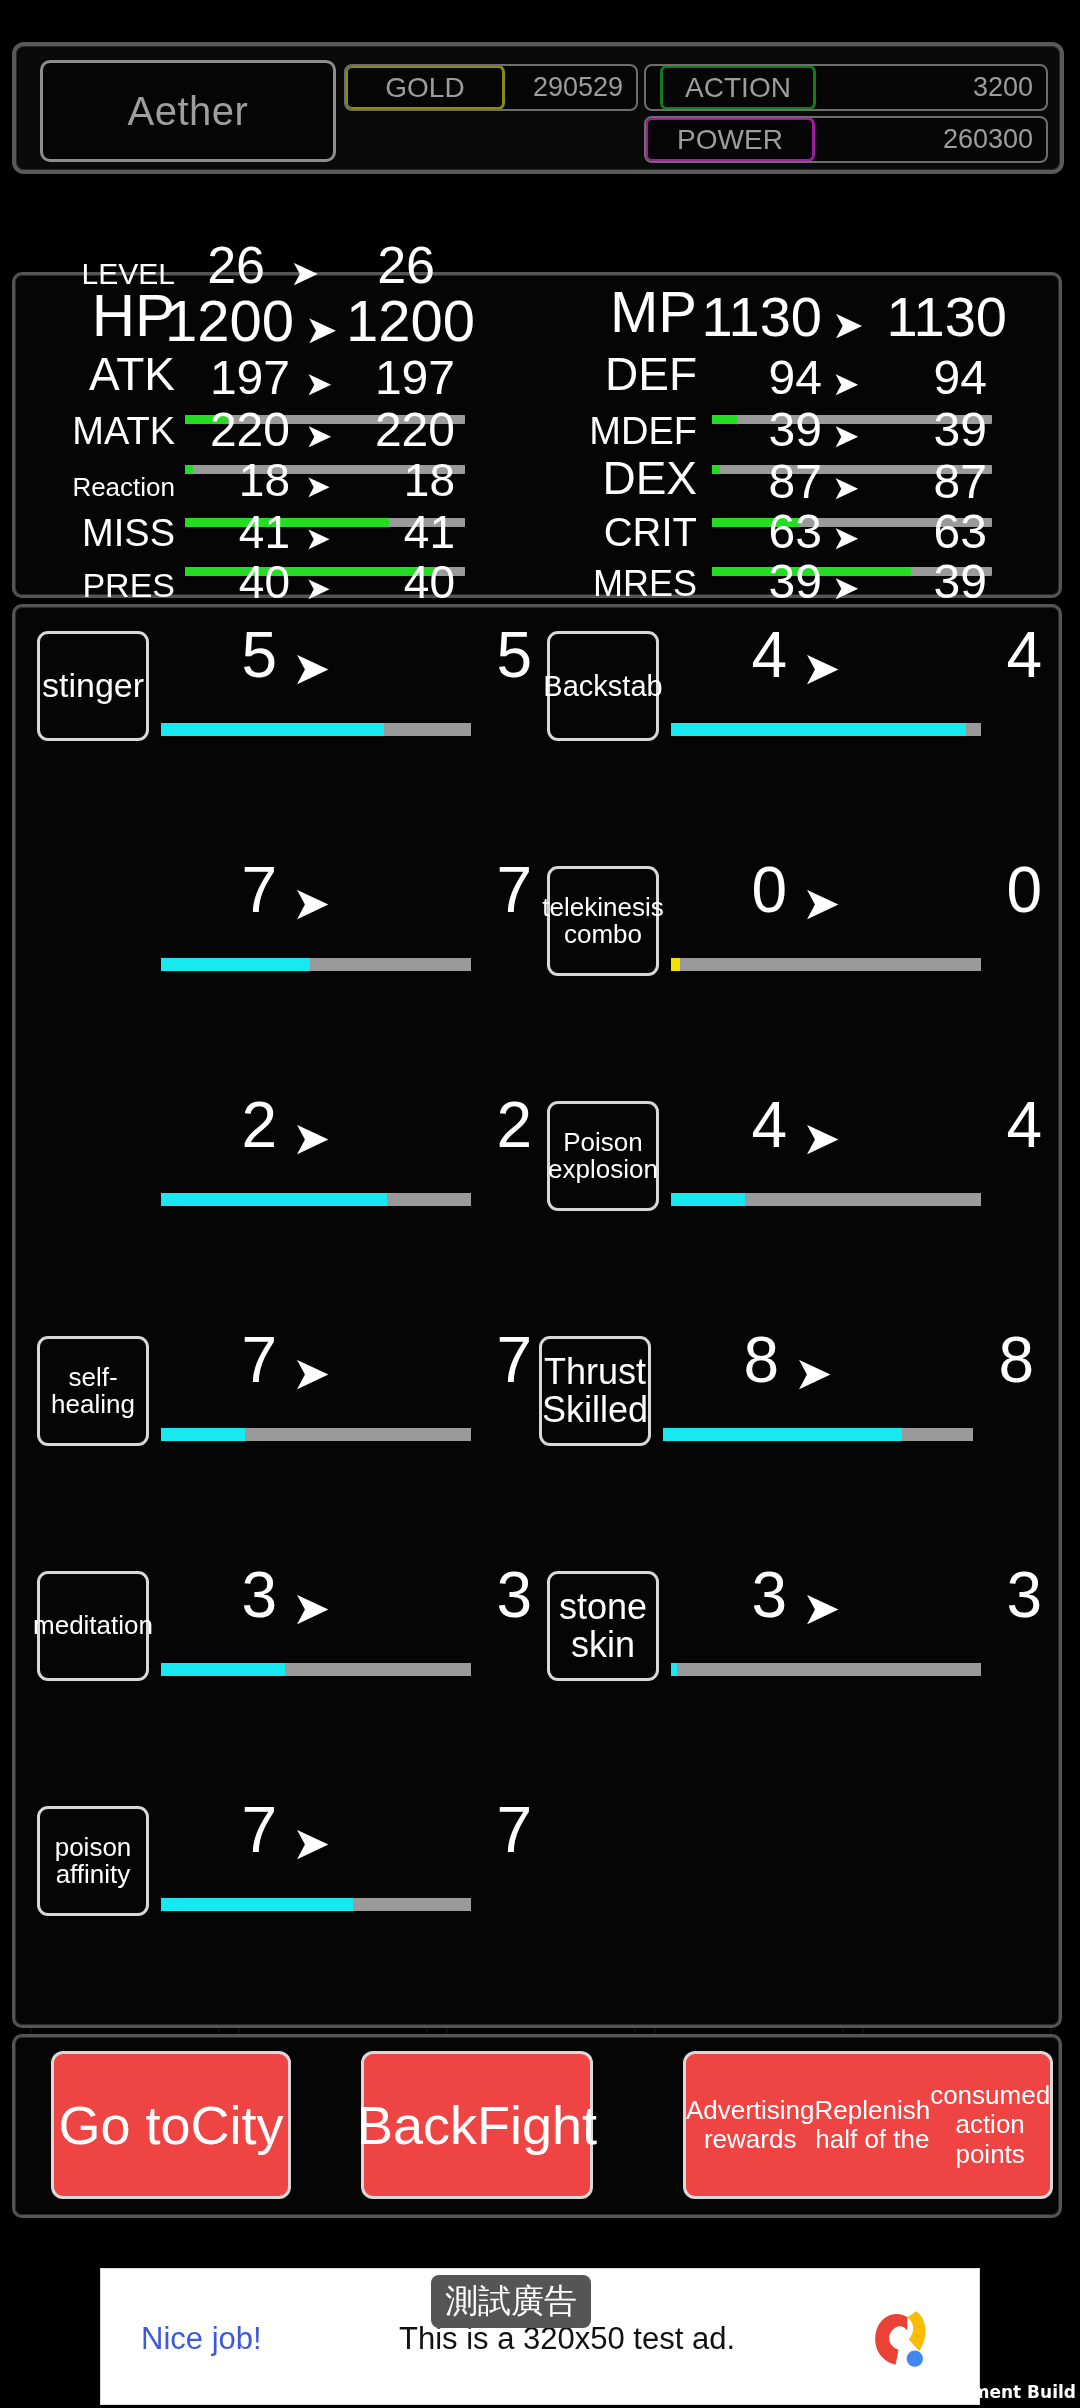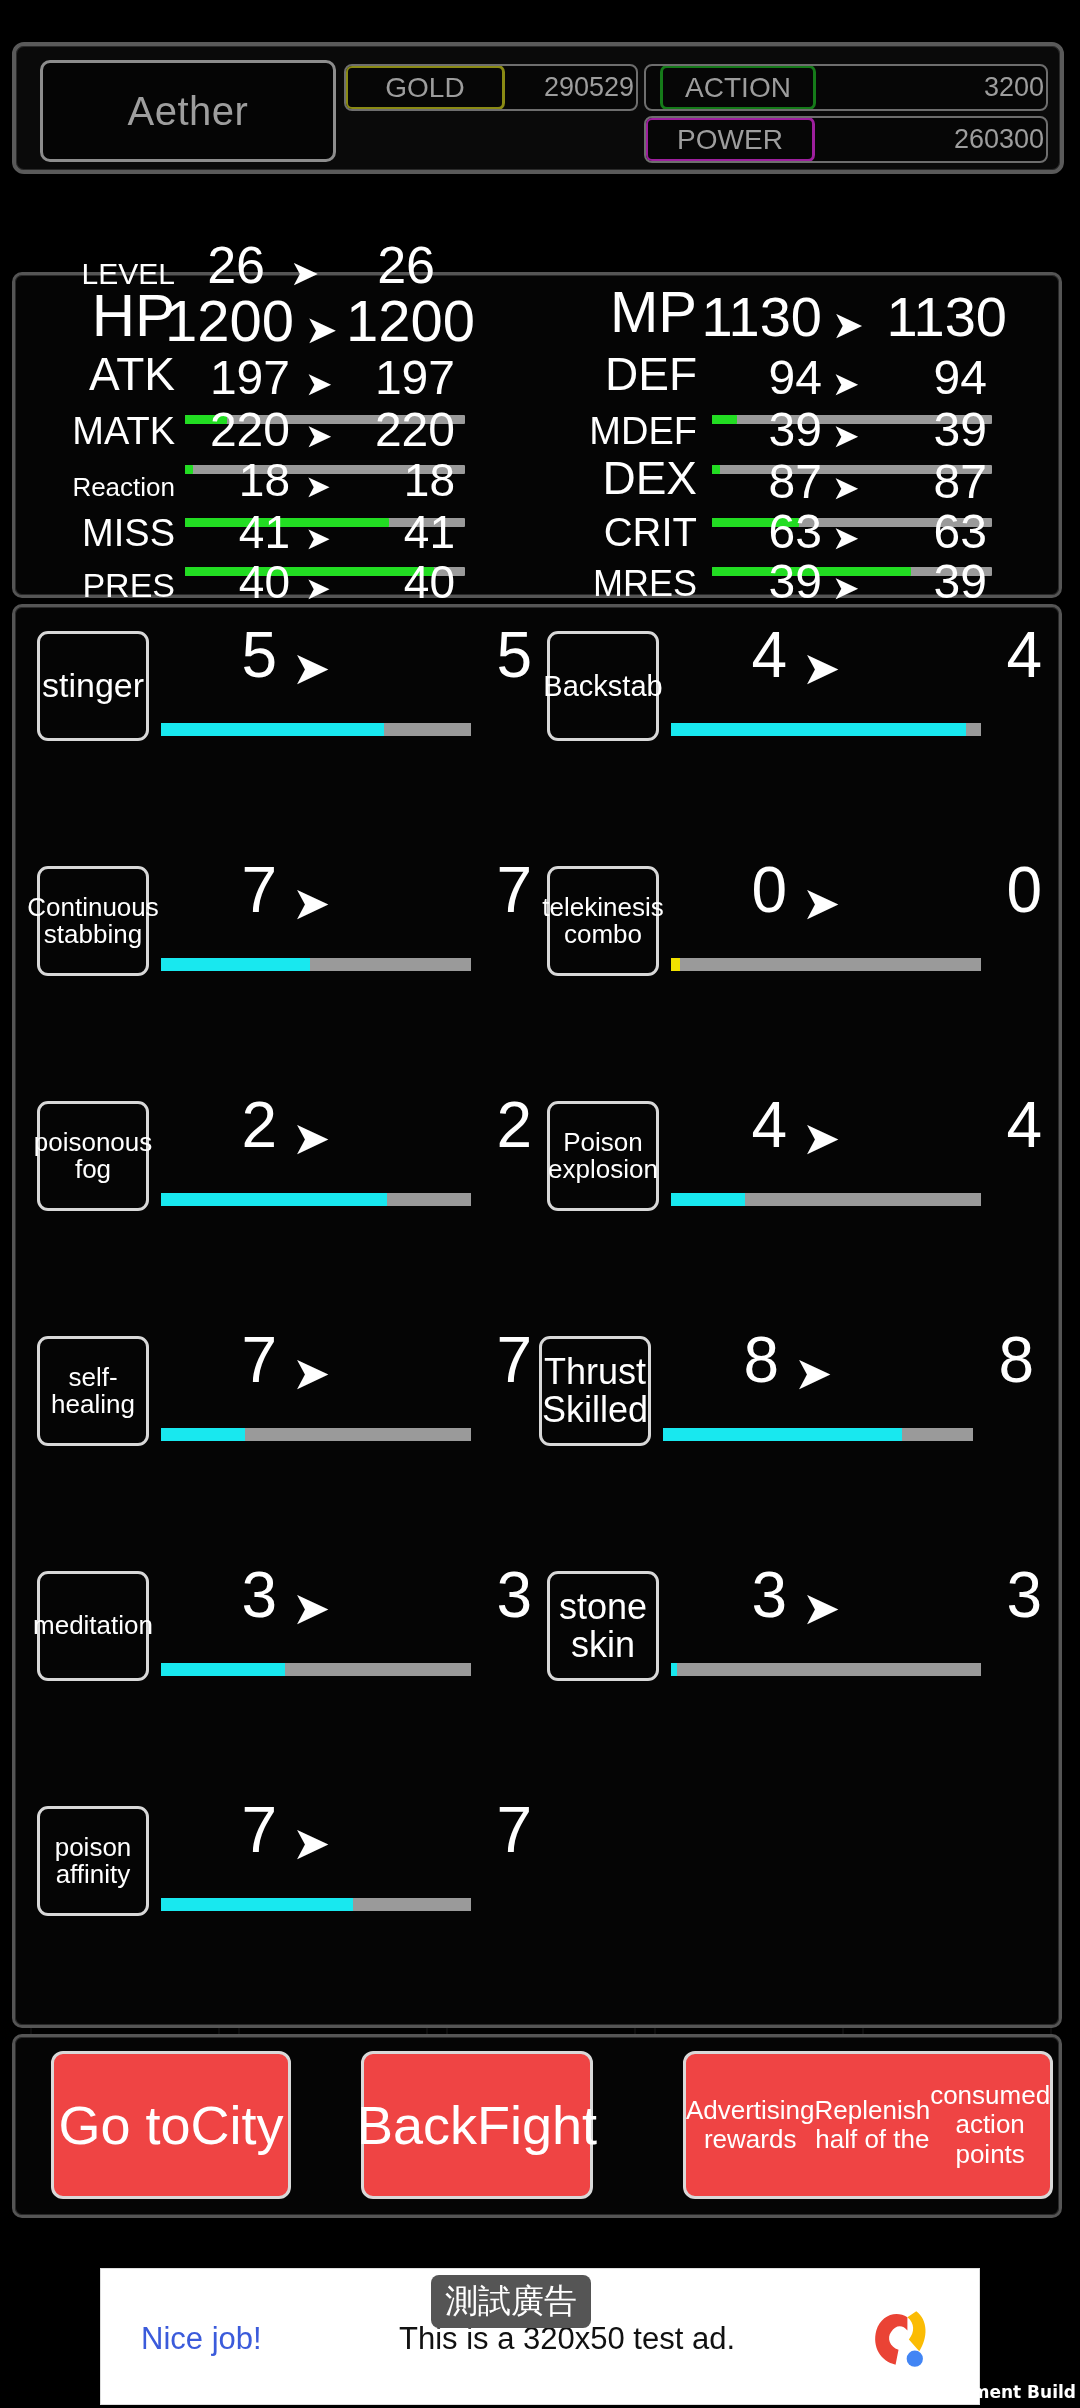--- a/index.html
+++ b/index.html
@@ -26,21 +26,21 @@
            border:3px solid #8d8d8d;border-radius:10px;background:#050505;
            display:flex;align-items:center;justify-content:center;}
   #namebox span{font-size:40px;color:#9e9e9e;letter-spacing:.5px;}
 
   .curr{position:absolute;height:43px;border:2px solid #6e6e6e;border-radius:8px;
         background:#060606;display:flex;align-items:stretch;overflow:hidden;}
   .curr .tag{display:flex;align-items:center;justify-content:center;
              border:3px solid #777;border-radius:7px;margin:-1px;
              font-size:28px;color:#9d9d9d;box-sizing:border-box;}
   .curr .val{flex:1;display:flex;align-items:center;justify-content:flex-end;
-             padding-right:2px;font-size:27px;color:#9d9d9d;}
+             padding-right:13px;font-size:27px;color:#9d9d9d;}
   #c-gold   {left:328px;top:18px;width:290px;}
   #c-crystal{left:328px;top:70px;width:290px;}
   #c-action {left:628px;top:18px;width:400px;}
   #c-power  {left:628px;top:70px;width:400px;}
   #c-gold   .tag{width:160px;border-color:#8a8a14;}
   #c-crystal .tag{width:160px;border-color:#12798f;}
   #c-action .tag{width:156px;border-color:#157a19;margin-left:14px;}
   #c-power  .tag{width:170px;border-color:#9d1f9d;}
 
   
@@ -316,23 +316,20 @@
         <div class="sknums">
           <div class="n1">4</div>
           <div class="ar">➤</div>
           <div class="n2">4</div>
         </div>
         <div class="skbar">
           <i style="width: 95%; background: rgb(24, 232, 239);"></i>
         </div>
       </div>
       <div class="skcell" style="left: 22px; top: 259px; width: 500px; height: 118px;">
-        <div class="skbox" style="font-size: 26px;">
-          <span>Continuous<br>stabbing</span>
-        </div>
         <div class="sknums">
           <div class="n1">7</div>
           <div class="ar">➤</div>
           <div class="n2">7</div>
         </div>
         <div class="skbar">
           <i style="width: 48%; background: rgb(24, 232, 239);"></i>
         </div>
       </div>
       <div class="skcell" style="left: 532px; top: 259px; width: 500px; height: 118px;">
@@ -342,23 +339,20 @@
         <div class="sknums">
           <div class="n1">0</div>
           <div class="ar">➤</div>
           <div class="n2">0</div>
         </div>
         <div class="skbar">
           <i class="y" style="width: 3%;"></i>
         </div>
       </div>
       <div class="skcell" style="left: 22px; top: 494px; width: 500px; height: 118px;">
-        <div class="skbox" style="font-size: 26px;">
-          <span>poisonous<br>fog</span>
-        </div>
         <div class="sknums">
           <div class="n1">2</div>
           <div class="ar">➤</div>
           <div class="n2">2</div>
         </div>
         <div class="skbar">
           <i style="width: 73%; background: rgb(24, 232, 239);"></i>
         </div>
       </div>
       <div class="skcell" style="left: 532px; top: 494px; width: 500px; height: 118px;">

